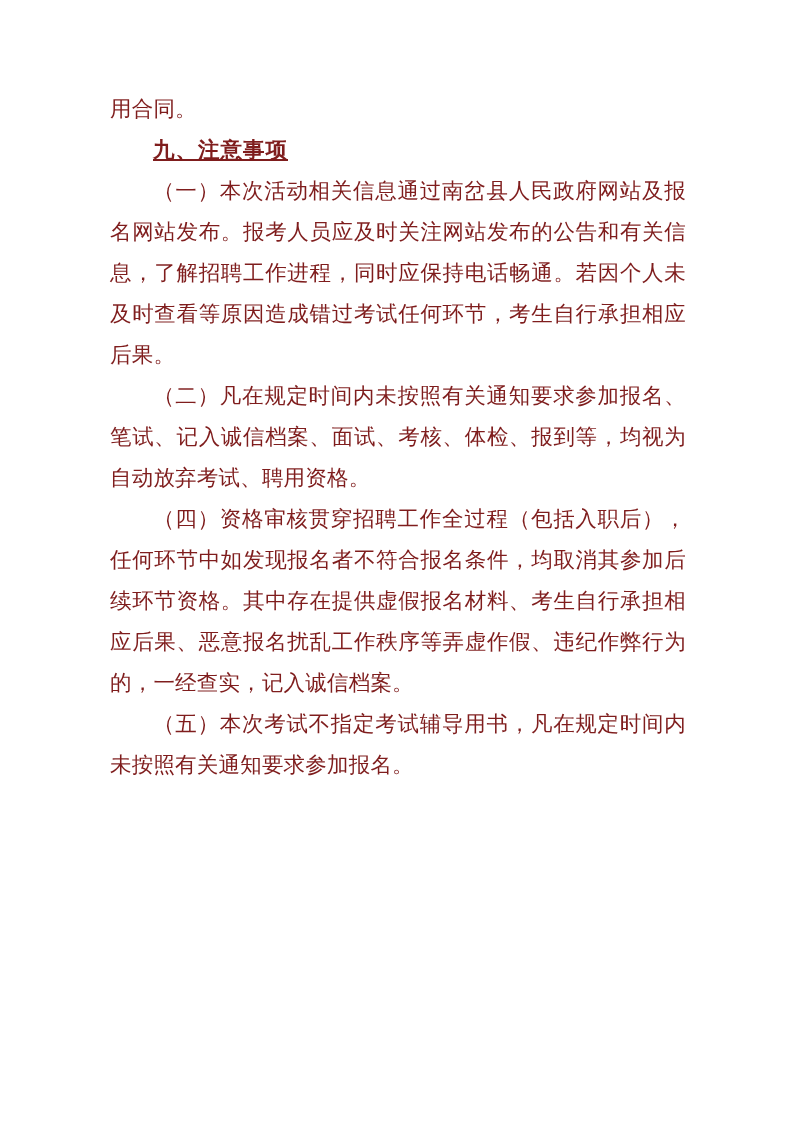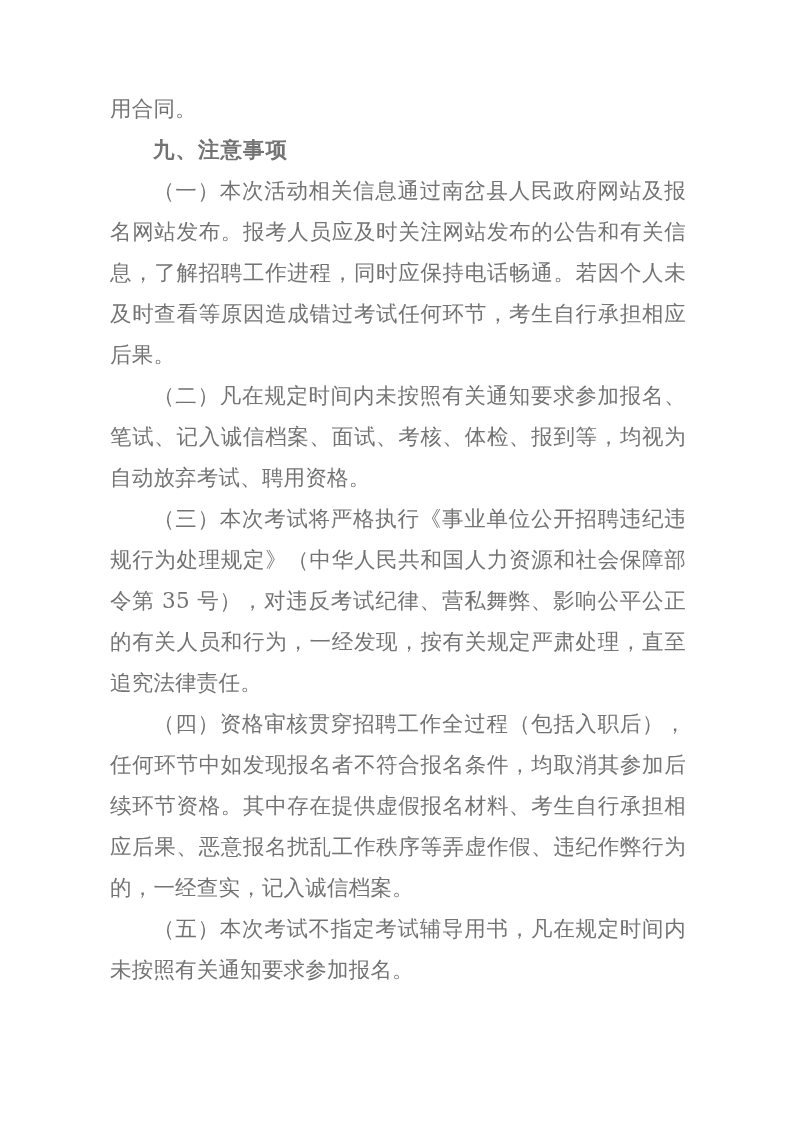--- a/index.html
+++ b/index.html
@@ -19,43 +19,43 @@
     position: absolute;
     left: 110px;
     top: 88px;
     width: 576px;
   }
   p {
     margin: 0;
     font-family: "DejaVu Serif", "Liberation Serif", serif;
     font-size: 21.5px;
     line-height: 41px;
-    color: #737373;
+    color: #7f1d1d;
     text-align: justify;
     text-justify: inter-ideograph;
     letter-spacing: 0.2px;
   }
   p.indent {
     text-indent: 2em;
   }
   p.heading {
     font-weight: bold;
     text-indent: 2em;
     letter-spacing: 1px;
+    text-decoration: underline;
   }
   .para-block {
     margin: 0;
   }
 </style>
 </head>
 <body>
 
 <div class="page">
   <div class="doc-body">
     <p class="para-block">用合同。</p>
     <p class="heading">九、注意事项</p>
     <p class="indent">（一）本次活动相关信息通过南岔县人民政府网站及报名网站发布。报考人员应及时关注网站发布的公告和有关信息，了解招聘工作进程，同时应保持电话畅通。若因个人未及时查看等原因造成错过考试任何环节，考生自行承担相应后果。</p>
     <p class="indent">（二）凡在规定时间内未按照有关通知要求参加报名、笔试、记入诚信档案、面试、考核、体检、报到等，均视为自动放弃考试、聘用资格。</p>
-    <p class="indent">（三）本次考试将严格执行《事业单位公开招聘违纪违规行为处理规定》（中华人民共和国人力资源和社会保障部令第 35 号），对违反考试纪律、营私舞弊、影响公平公正的有关人员和行为，一经发现，按有关规定严肃处理，直至追究法律责任。</p>
     <p class="indent">（四）资格审核贯穿招聘工作全过程（包括入职后），任何环节中如发现报名者不符合报名条件，均取消其参加后续环节资格。其中存在提供虚假报名材料、考生自行承担相应后果、恶意报名扰乱工作秩序等弄虚作假、违纪作弊行为的，一经查实，记入诚信档案。</p>
     <p class="indent">（五）本次考试不指定考试辅导用书，凡在规定时间内未按照有关通知要求参加报名。</p>
   </div>
 </div>
 
 </body></html>

